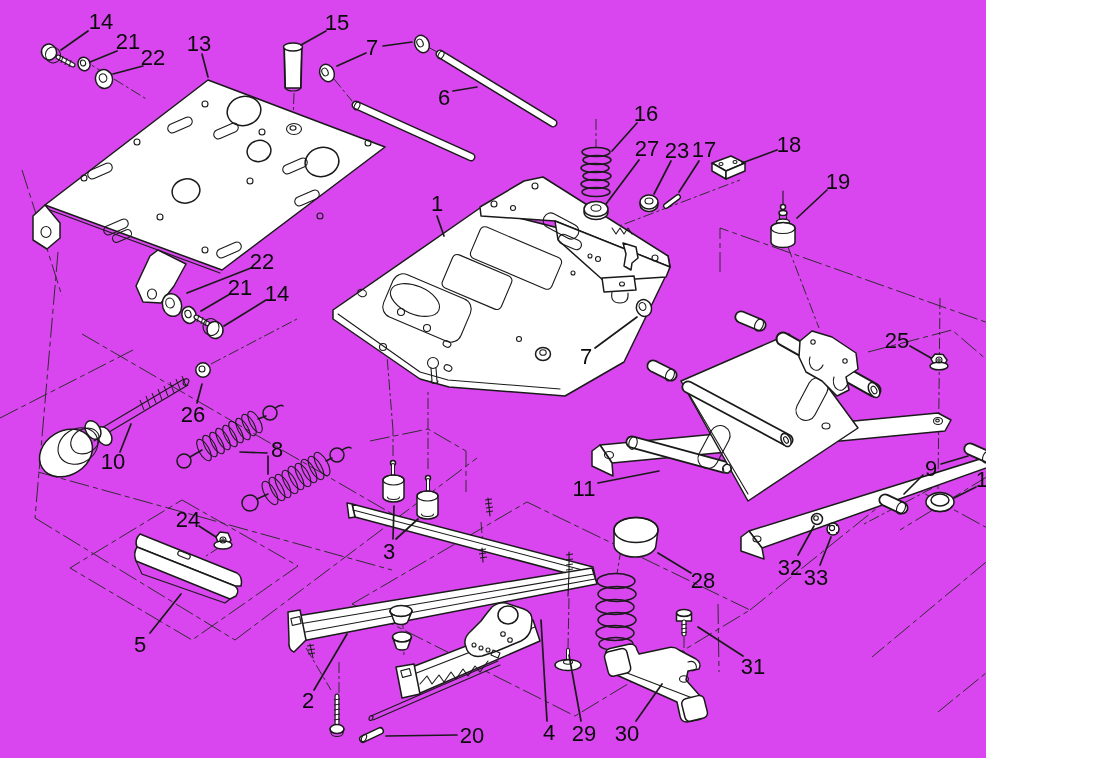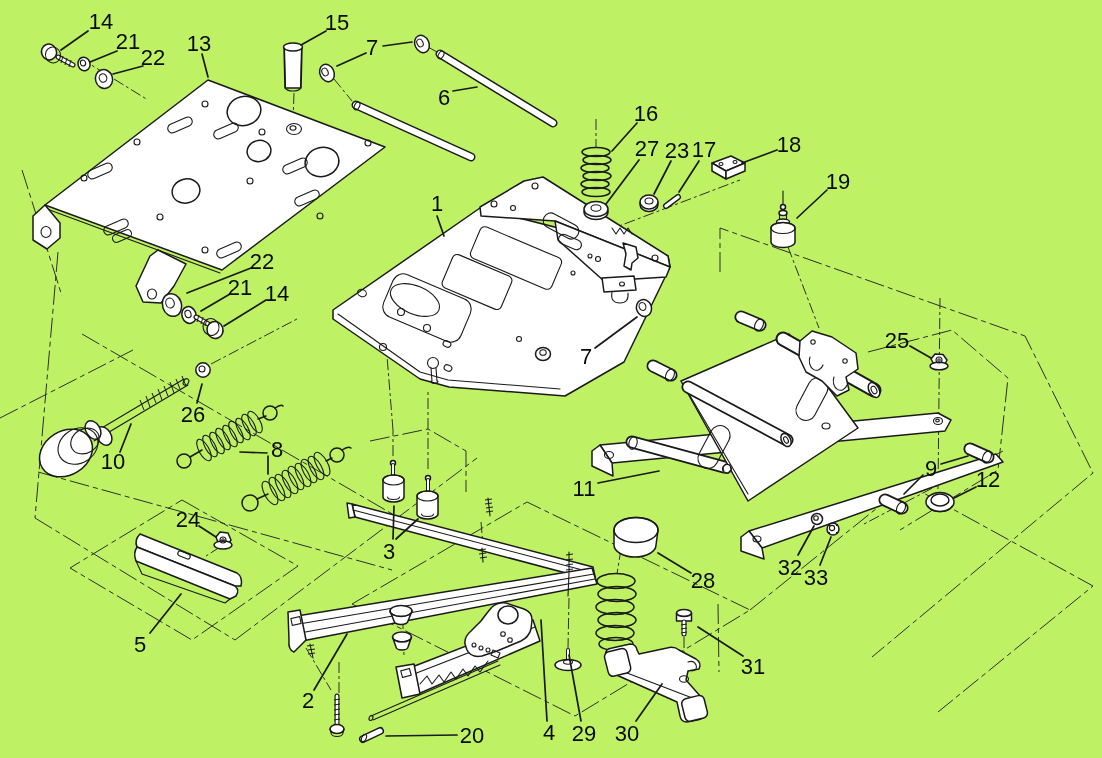--- a/index.html
+++ b/index.html
@@ -1,16 +1,16 @@
 <!DOCTYPE html>
 <html><head>
 <meta charset="utf-8">
 <style>
   html,body { margin:0; padding:0; background:#fff; }
-  .stage { position:relative; width:1102px; height:758px; background:#bef264; overflow:hidden; }
+  .stage { position:relative; width:986px; height:758px; background:#d946ef; overflow:hidden; }
   svg { display:block; }
 
   .pfill   { fill:#fff; stroke:#1a1a1a; stroke-width:1.5; stroke-linejoin:round; }
   .pline   { fill:none; stroke:#1a1a1a; stroke-width:1.5; stroke-linejoin:round; stroke-linecap:round; }
   .thin    { stroke-width:1.1; }
   .phantom { fill:none; stroke:#2e2e2e; stroke-width:1; stroke-dasharray:20 4 5 4; }
   .axis    { fill:none; stroke:#2e2e2e; stroke-width:1; stroke-dasharray:11 3 3 3; }
   .capD    { fill:none; stroke:#1a1a1a; stroke-linecap:round; }
   .capW    { fill:none; stroke:#ffffff; stroke-linecap:round; }
   .tick    { stroke:#1a1a1a; stroke-width:1; }

